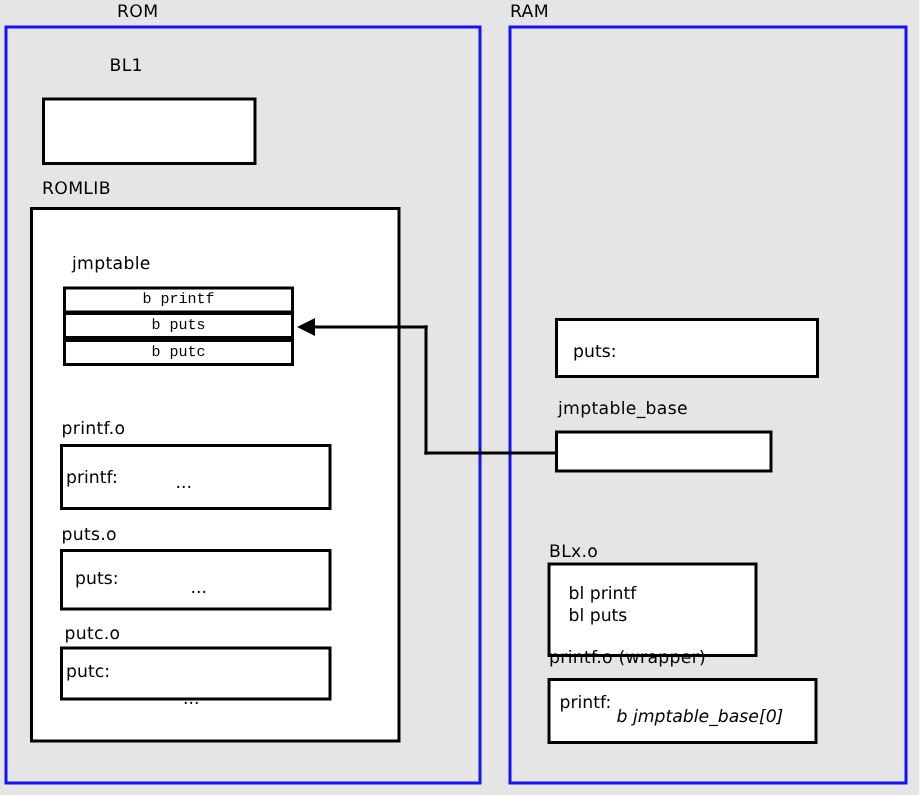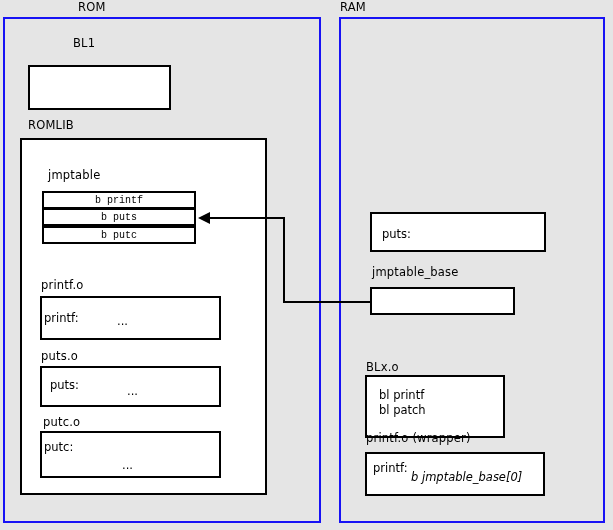--- a/index.html
+++ b/index.html
@@ -102,39 +102,39 @@
     <span class="txt" style="left:75px; top:18px;">...</span>
   </div>
 
   <div class="lbl" style="left:41px; top:351px;">puts.o</div>
   <div class="box" style="left:40px; top:366px; width:181px; height:41px;">
     <span class="txt" style="left:8px; top:12px;">puts:</span>
     <span class="txt" style="left:85px; top:18px;">...</span>
   </div>
 
   <div class="lbl" style="left:43px; top:417px;">putc.o</div>
-  <div class="box" style="left:40px; top:431px; width:181px; height:47px;">
+  <div class="box" style="left:40px; top:431px; width:181px; height:36px;">
     <span class="txt" style="left:2px; top:9px;">putc:</span>
     <span class="txt" style="left:80px; top:27px;">...</span>
   </div>
 
   <div class="lbl" style="left:340px; top:2px;">RAM</div>
   <div class="region" style="left:339px; top:17px; width:266px; height:506px;"></div>
 
   <div class="box" style="left:370px; top:212px; width:176px; height:40px;">
     <span class="txt" style="left:10px; top:15px;">puts:</span>
   </div>
 
   <div class="lbl" style="left:372px; top:267px;">jmptable_base</div>
   <div class="box" style="left:370px; top:287px; width:145px; height:28px;"></div>
 
   <div class="lbl" style="left:366px; top:362px;">BLx.o</div>
   <div class="box" style="left:365px; top:375px; width:140px; height:63px;">
     <span class="txt" style="left:12px; top:13px;">bl printf</span>
-    <span class="txt" style="left:12px; top:28px;">bl patch</span>
+    <span class="txt" style="left:12px; top:28px;">bl puts</span>
   </div>
 
   <div class="lbl" style="left:366px; top:433px;">printf.o (wrapper)</div>
   <div class="box" style="left:365px; top:452px; width:180px; height:44px;">
     <span class="txt" style="left:6px; top:9px;">printf:</span>
     <span class="txt" style="left:44px; top:18px;font-style:italic;">b jmptable_base[0]</span>
   </div>
 
   <div class="line-h" style="left:283px; top:301px; width:89px;"></div>
   <div class="line-v" style="left:283px; top:217px; height:86px;"></div>

